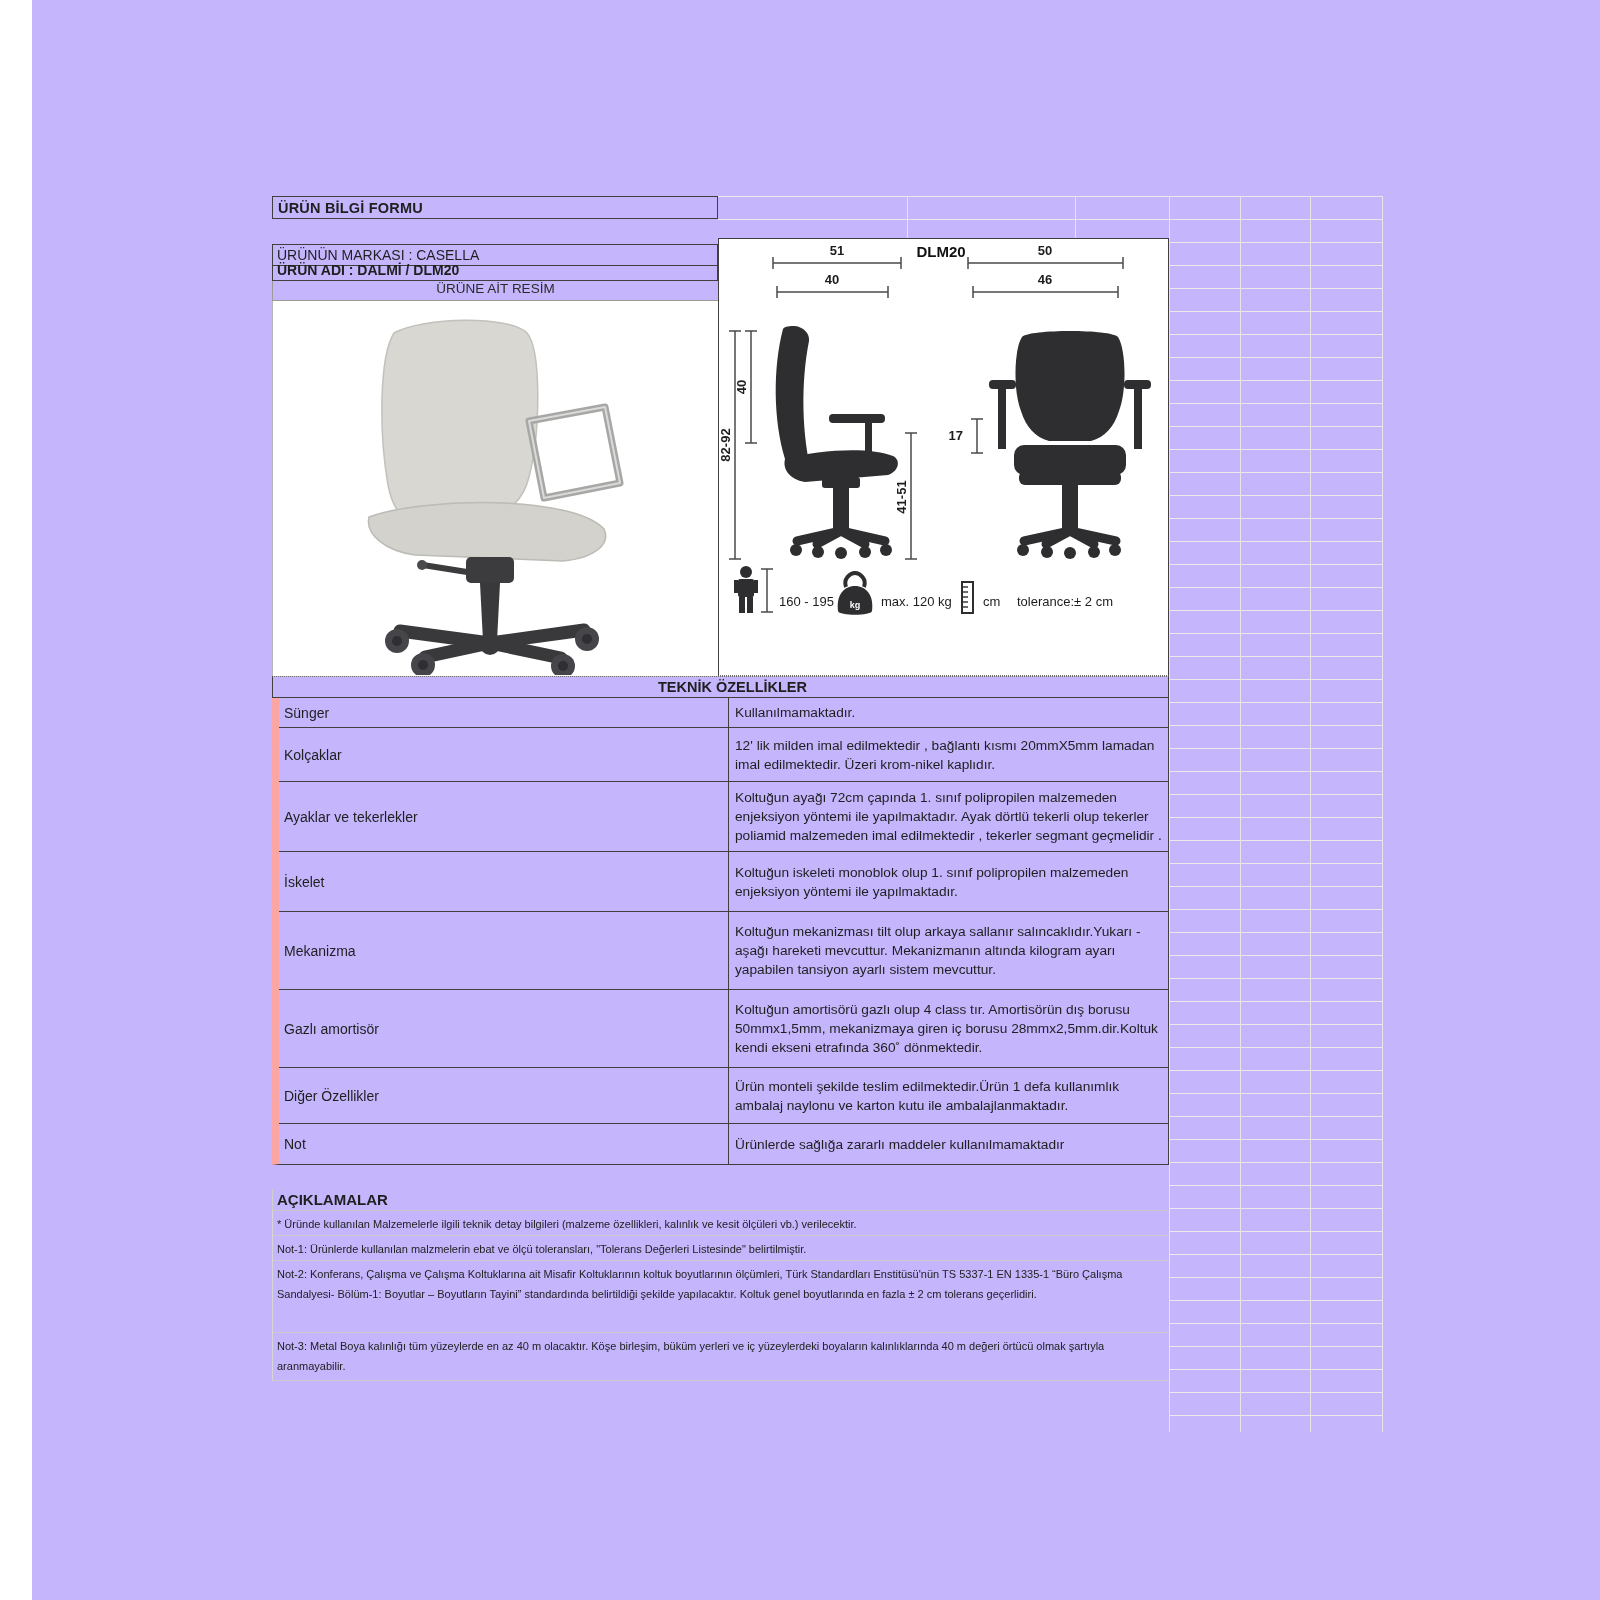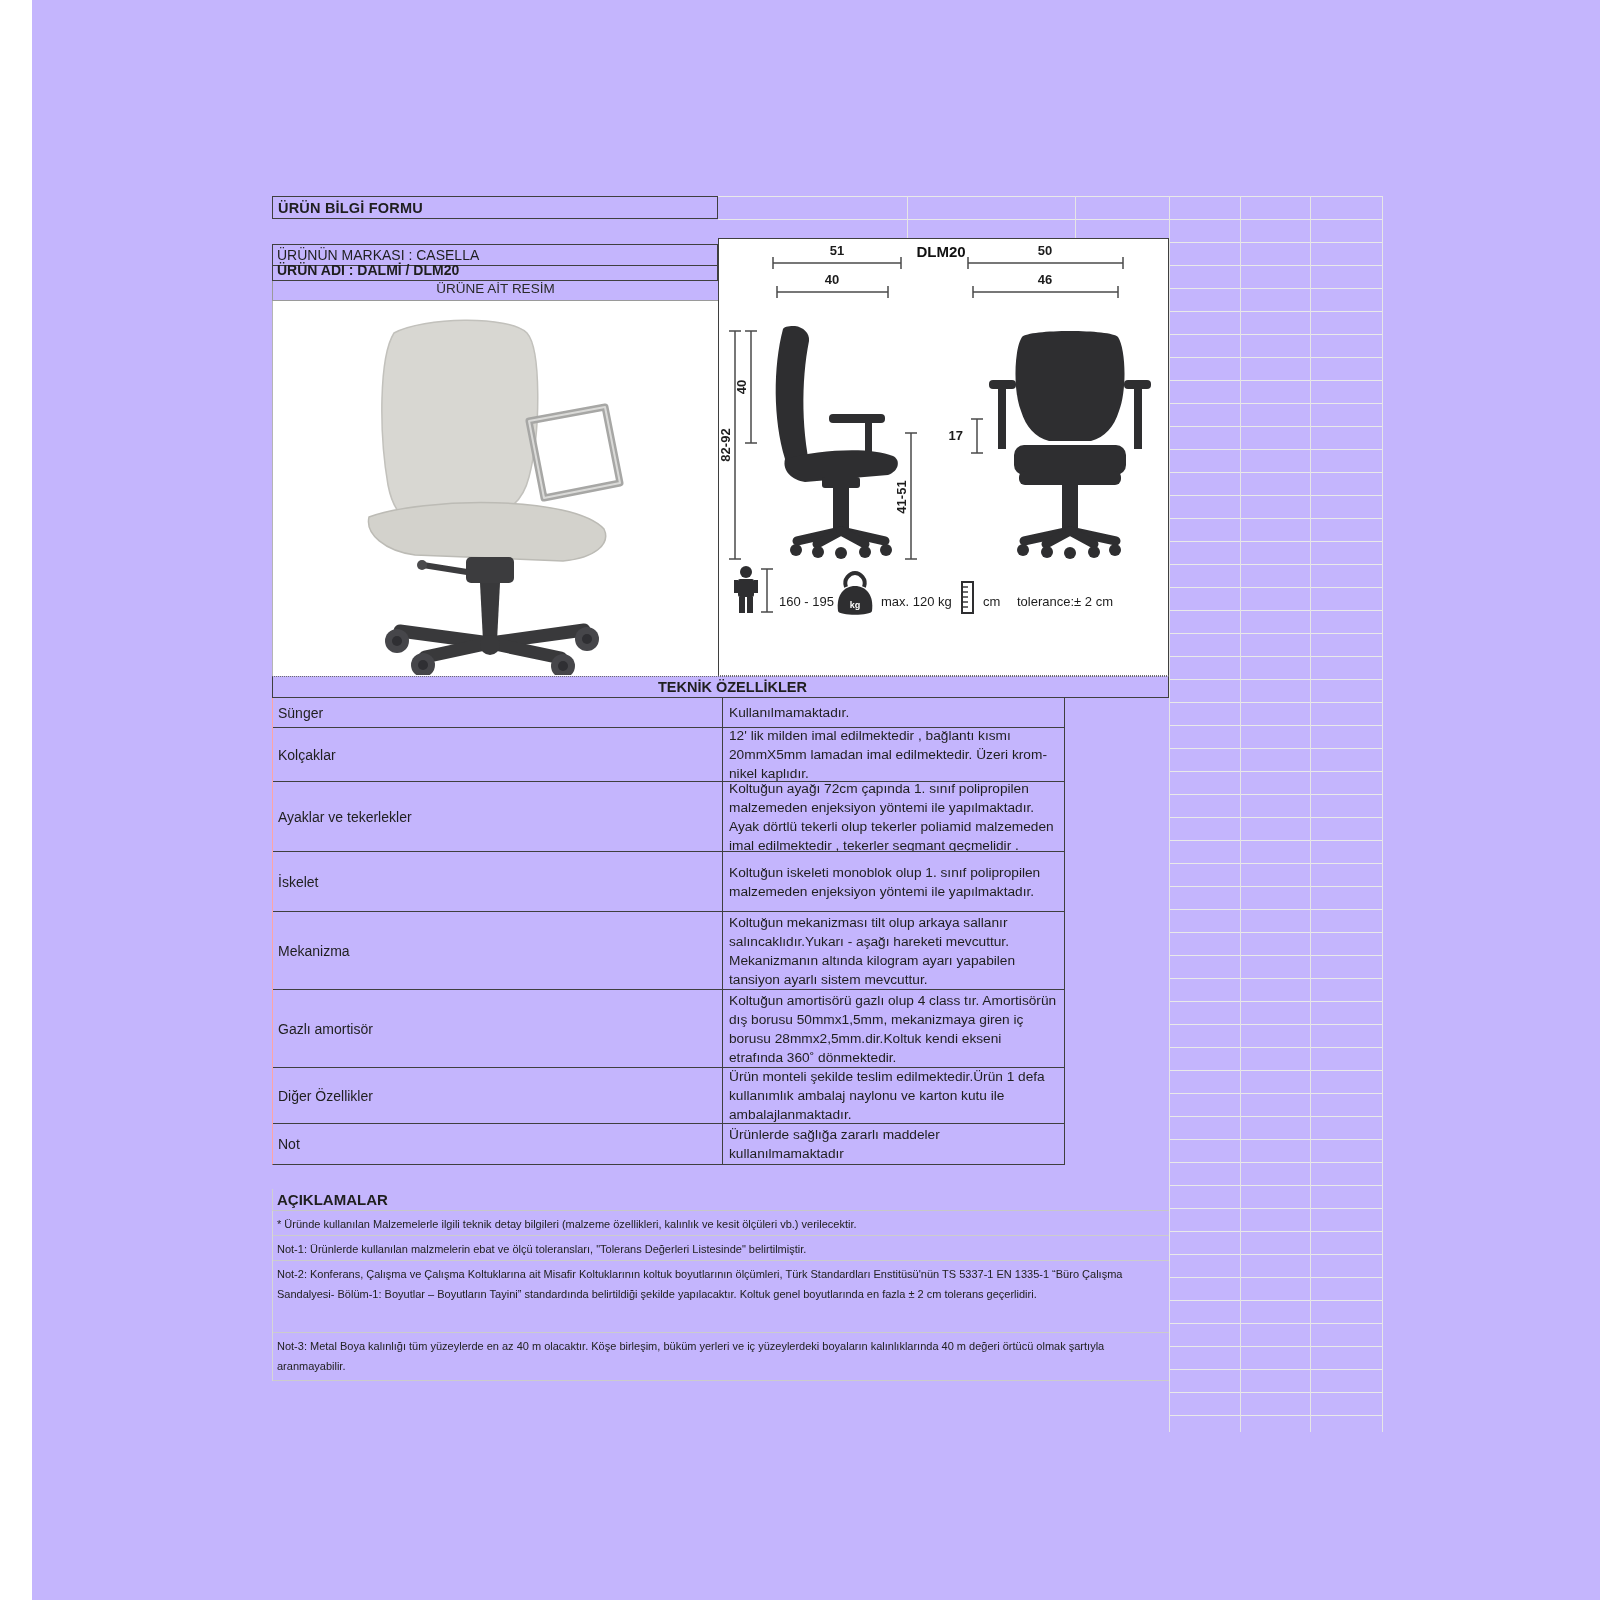--- a/index.html
+++ b/index.html
@@ -29,22 +29,22 @@
     border-left:1px solid #b5b5b5;background:#fff;}
 
   .drawing-box{position:absolute;left:686px;top:238px;width:451px;height:438px;box-sizing:border-box;
     border:1px solid #3f3f3f;border-bottom:1px dotted #6e6e6e;background:#fff;}
 
   
   .spec-header{position:absolute;left:240px;top:676px;width:897px;height:22px;box-sizing:border-box;
     border-left:1px solid #3f3f3f;border-right:1px solid #3f3f3f;
     border-top:1px dotted #6e6e6e;border-bottom:1px solid #3f3f3f;
     display:flex;align-items:center;justify-content:center;font-weight:bold;font-size:14.5px;padding-left:24px;}
-  .spec-table{position:absolute;left:240px;top:698px;width:793px;box-sizing:border-box;
-    border-left:1px solid #fca5a5;border-right:1px solid #3f3f3f;border-bottom:1px solid #3f3f3f;}
+  .spec-table{position:absolute;left:240px;top:698px;width:897px;box-sizing:border-box;
+    border-left:7px solid #fca5a5;border-right:1px solid #3f3f3f;border-bottom:1px solid #3f3f3f;}
   .spec-row{display:flex;box-sizing:border-box;overflow:hidden;}
   .spec-row + .spec-row{border-top:1px solid #3f3f3f;}
   .spec-label{width:450px;box-sizing:border-box;border-right:1px solid #3f3f3f;
     display:flex;align-items:center;padding:2px 5px;font-size:14px;}
   .spec-value{flex:1;box-sizing:border-box;padding:3px 6px;font-size:13.7px;line-height:19px;
     display:flex;align-items:center;}
   .spec-value > span{display:block;}
 
   
   .notes-title{position:absolute;left:240px;top:1189px;width:897px;height:22px;box-sizing:border-box;

